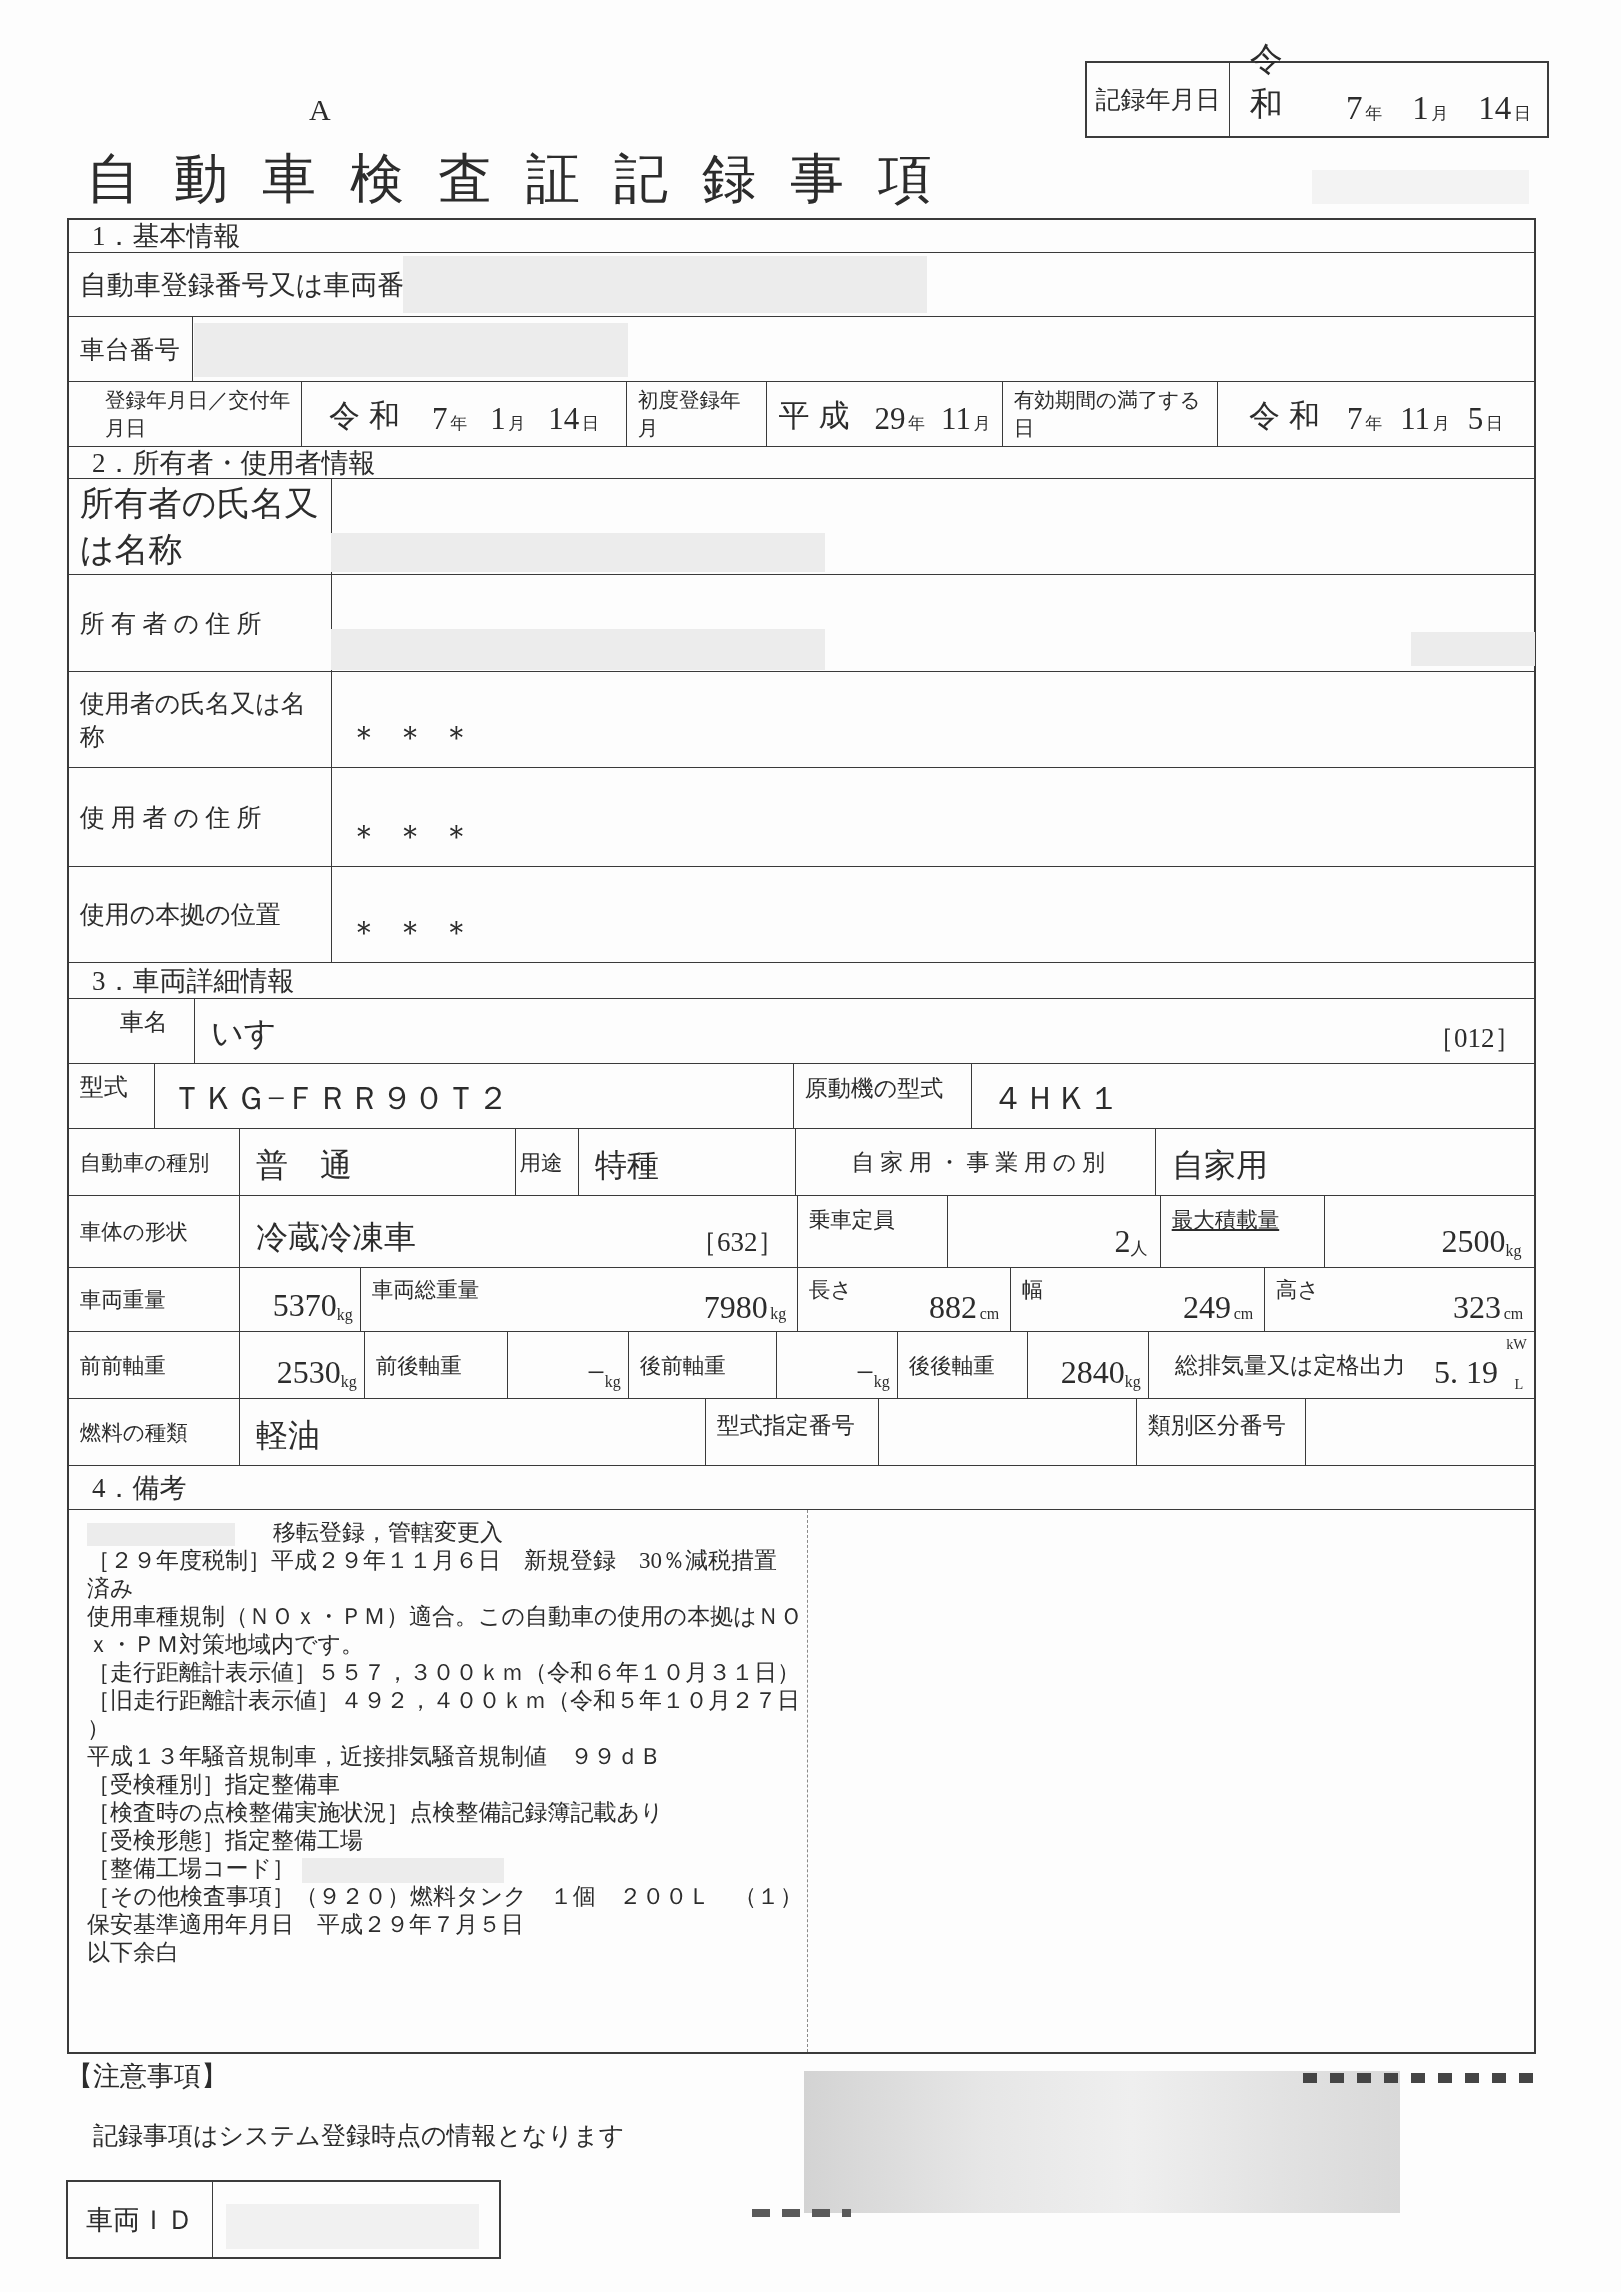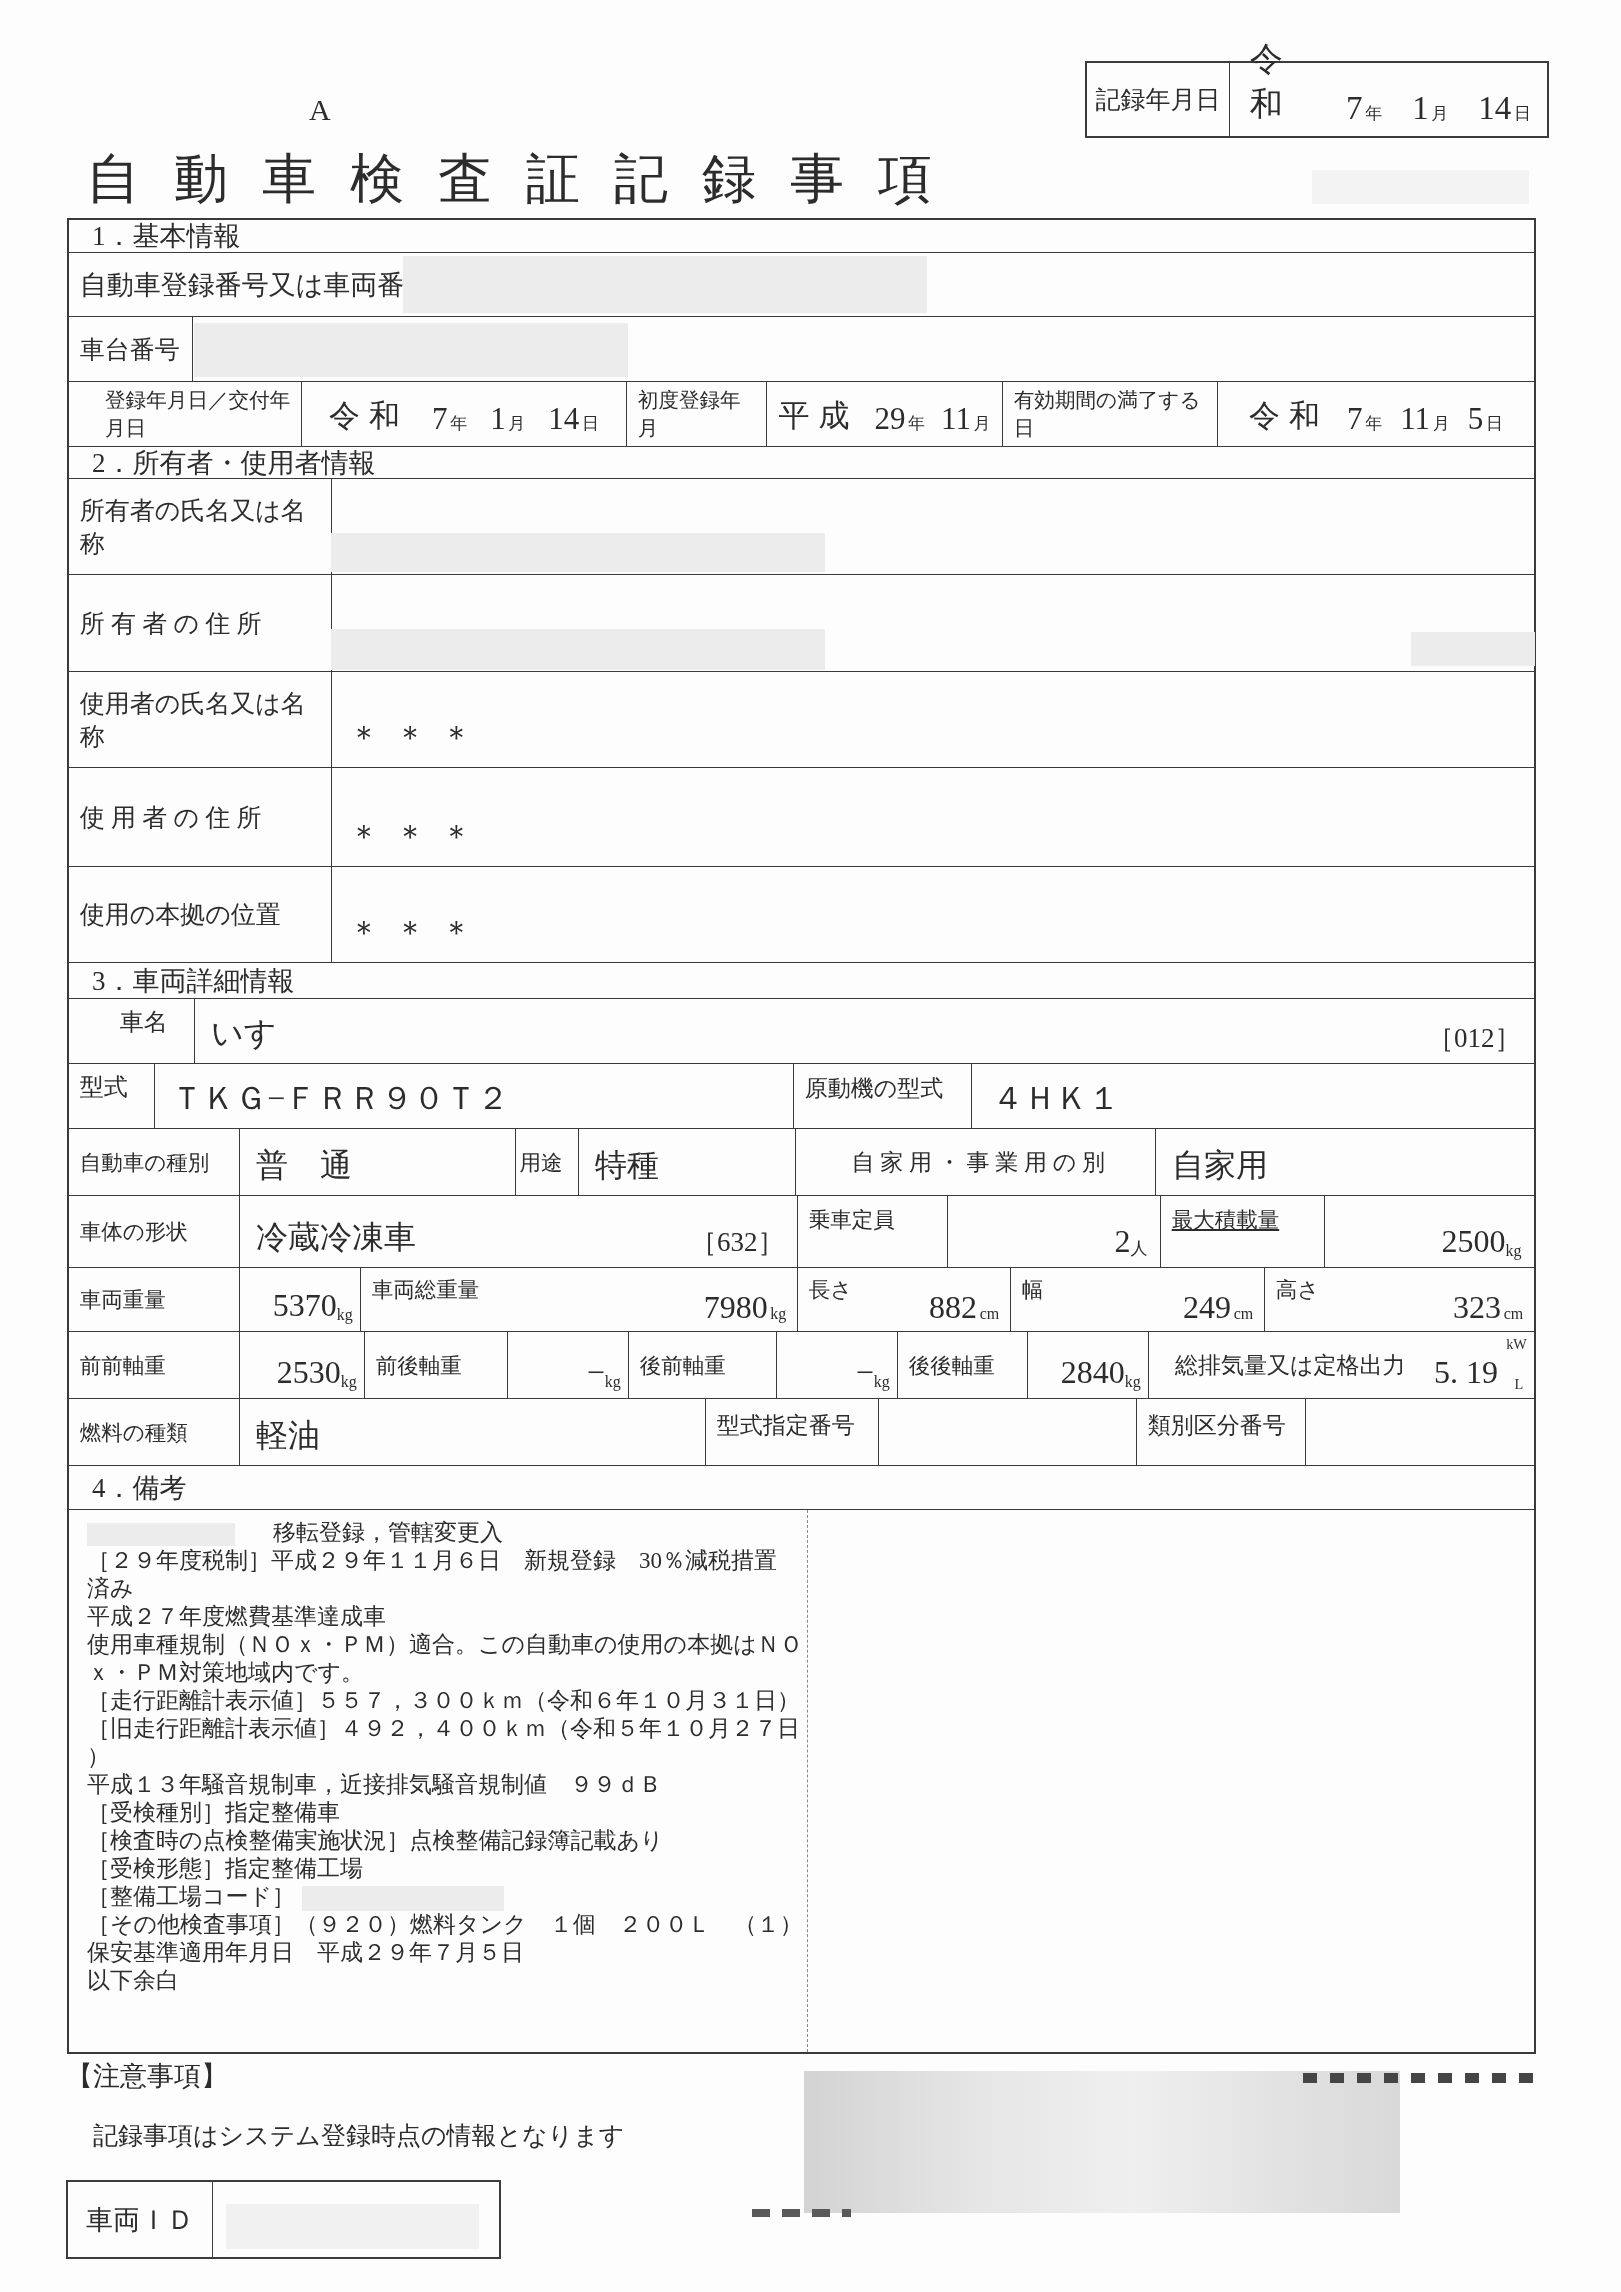--- a/index.html
+++ b/index.html
@@ -142,21 +142,21 @@
         <span class="numunit">
             <span>5</span>
             <span class="u">日</span>
           </span>
       </div>
     </div>
 
     <div class="row band" style="height:32px;">2．所有者・使用者情報</div>
 
     <div class="row" style="height:96px;">
-      <div class="cell labcell" style="width:262px;font-size:25px;">所有者の氏名又は名称</div>
+      <div class="cell labcell" style="width:262px;font-size:34px;">所有者の氏名又は名称</div>
       <div class="cell cl" style="flex:1;"></div>
       <div class="redact-abs" style="left:262px;top:54px;width:494px;height:39px;"></div>
     </div>
 
     <div class="row" style="height:97px;">
       <div class="cell labcell" style="width:262px;font-size:25px;">所 有 者 の 住 所</div>
       <div class="cell cl" style="flex:1;"></div>
       <div class="redact-abs" style="left:262px;top:54px;width:494px;height:41px;"></div>
       <div class="redact-abs" style="left:1342px;top:57px;width:124px;height:34px;"></div>
     </div>
@@ -294,21 +294,20 @@
       <div class="cell cl" style="flex:1;"></div>
     </div>
 
     <div class="row band" style="height:44px;">4．備考</div>
 
     <div class="row remarks">
       <div class="rem-left">
         <div class="rem-line"><span class="inline-redact" style="width:148px;height:23px;margin-right:38px;"></span><span>移転登録，管轄変更入</span></div>
         <div class="rem-line">［２９年度税制］平成２９年１１月６日　新規登録　30％減税措置</div>
         <div class="rem-line">済み</div>
-        <div class="rem-line">平成２７年度燃費基準達成車</div>
         <div class="rem-line">使用車種規制（ＮＯｘ・ＰＭ）適合。この自動車の使用の本拠はＮＯ</div>
         <div class="rem-line">ｘ・ＰＭ対策地域内です。</div>
         <div class="rem-line">［走行距離計表示値］５５７，３００ｋｍ（令和６年１０月３１日）</div>
         <div class="rem-line">［旧走行距離計表示値］４９２，４００ｋｍ（令和５年１０月２７日</div>
         <div class="rem-line">）</div>
         <div class="rem-line">平成１３年騒音規制車，近接排気騒音規制値　９９ｄＢ</div>
         <div class="rem-line">［受検種別］指定整備車</div>
         <div class="rem-line">［検査時の点検整備実施状況］点検整備記録簿記載あり</div>
         <div class="rem-line">［受検形態］指定整備工場</div>
         <div class="rem-line"><span>［整備工場コード］</span><span class="inline-redact" style="width:202px;height:25px;margin-left:7.2px;"></span></div>

